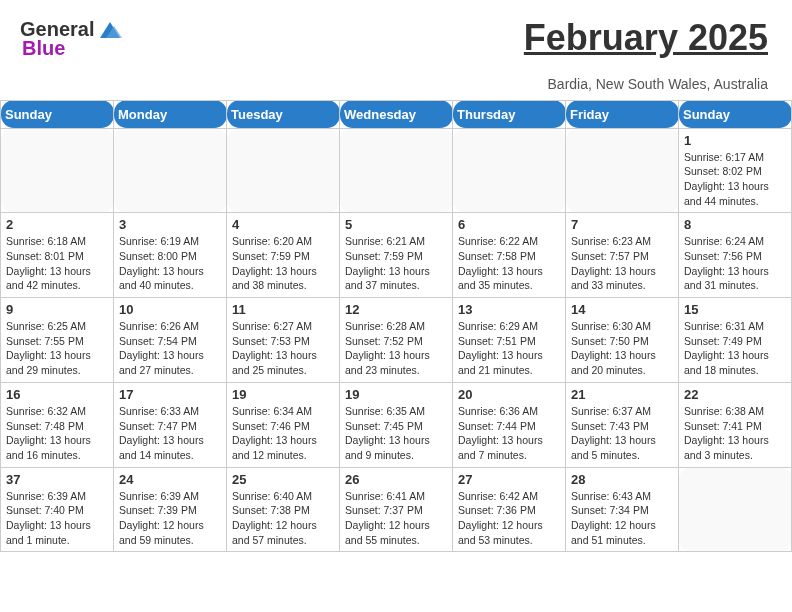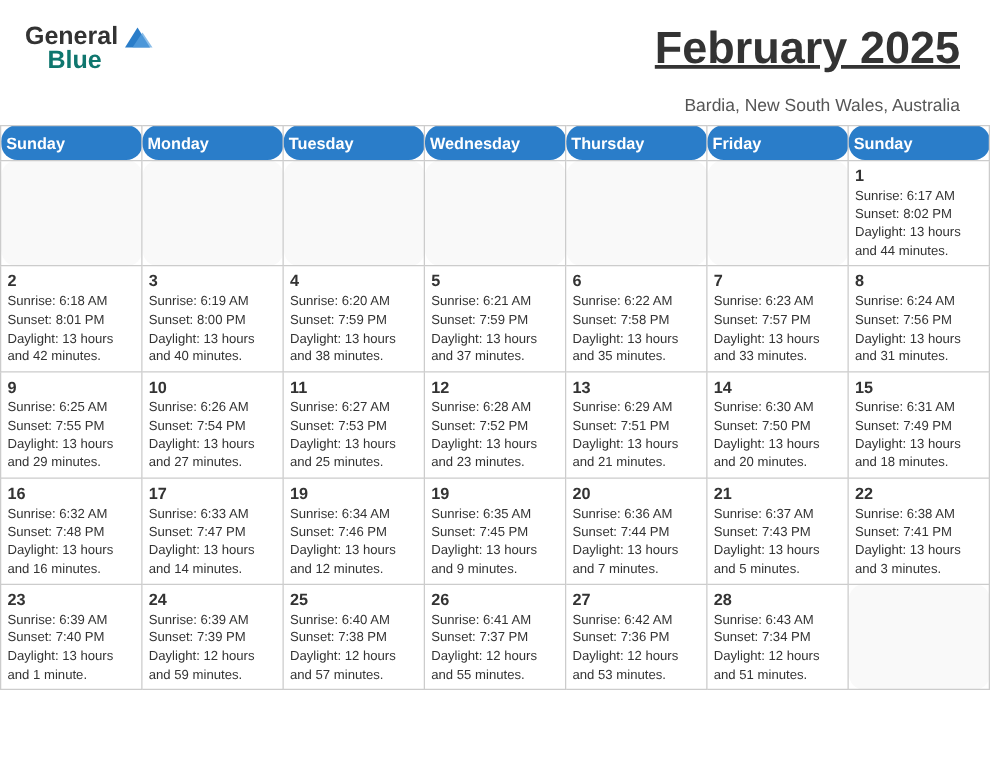--- a/index.html
+++ b/index.html
@@ -111,21 +111,21 @@
 <div class="page">
   <div class="header">
     <div class="logo">
       <div class="logo-text">
         <span class="logo-general">General</span>
         <svg class="logo-icon" viewBox="0 0 28 22" xmlns="http://www.w3.org/2000/svg">
           <polygon points="4,20 14,4 24,20" fill="#2a7dc9"></polygon>
           <polygon points="10,20 18,8 26,20" fill="#5ba3e0" opacity="0.7"></polygon>
         </svg>
       </div>
-      <span class="logo-blue" style="font-size:20px;font-weight:bold;color:#0f766e;margin-top:-4px;margin-left:18px;">Blue</span>
+      <span class="logo-blue" style="font-size:20px;font-weight:bold;color:#a21caf;margin-top:-4px;margin-left:2px;">Blue</span>
     </div>
     <div class="header-right">
       <div class="month-title">February 2025</div>
       <div class="location">Bardia, New South Wales, Australia</div>
     </div>
   </div>
 
   <table class="calendar">
     <thead>
       <tr>
@@ -236,21 +236,21 @@
             <span class="day-number">21</span>
             <div class="day-info">Sunrise: 6:37 AM<br>Sunset: 7:43 PM<br>Daylight: 13 hours<br>and 5 minutes.</div>
           </td>
           <td>
             <span class="day-number">22</span>
             <div class="day-info">Sunrise: 6:38 AM<br>Sunset: 7:41 PM<br>Daylight: 13 hours<br>and 3 minutes.</div>
           </td>
         </tr>
         <tr>
           <td>
-            <span class="day-number">23</span>
+            <span class="day-number">37</span>
             <div class="day-info">Sunrise: 6:39 AM<br>Sunset: 7:40 PM<br>Daylight: 13 hours<br>and 1 minute.</div>
           </td>
           <td>
             <span class="day-number">24</span>
             <div class="day-info">Sunrise: 6:39 AM<br>Sunset: 7:39 PM<br>Daylight: 12 hours<br>and 59 minutes.</div>
           </td>
           <td>
             <span class="day-number">25</span>
             <div class="day-info">Sunrise: 6:40 AM<br>Sunset: 7:38 PM<br>Daylight: 12 hours<br>and 57 minutes.</div>
           </td>

